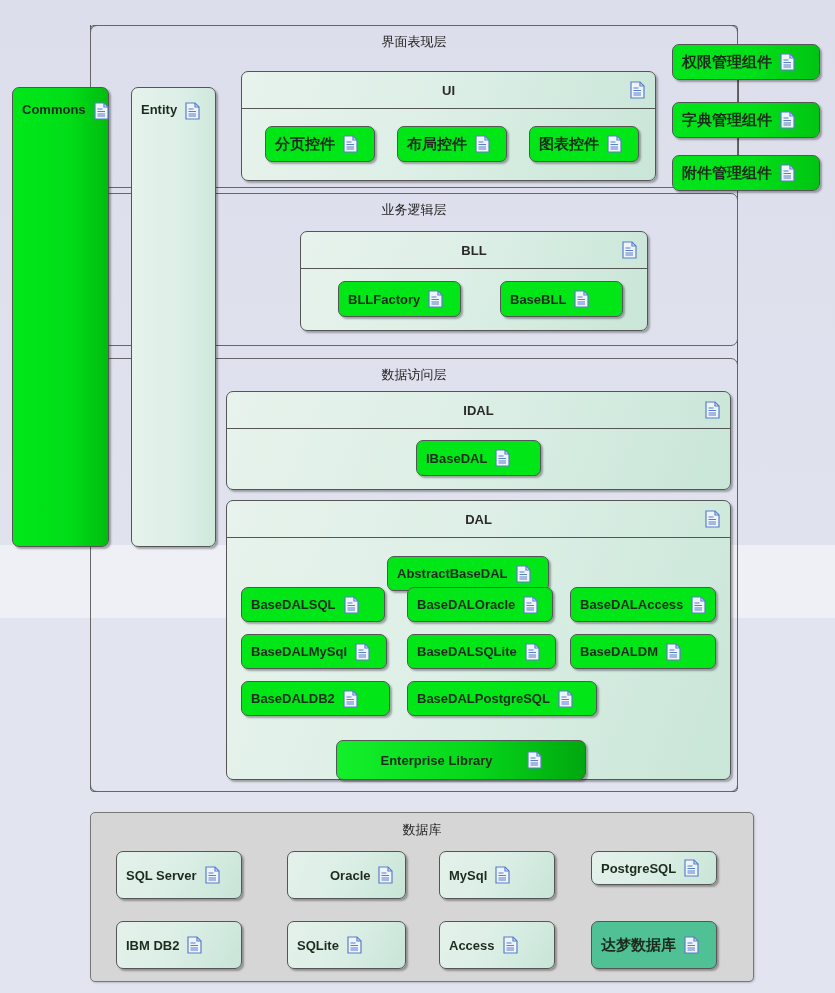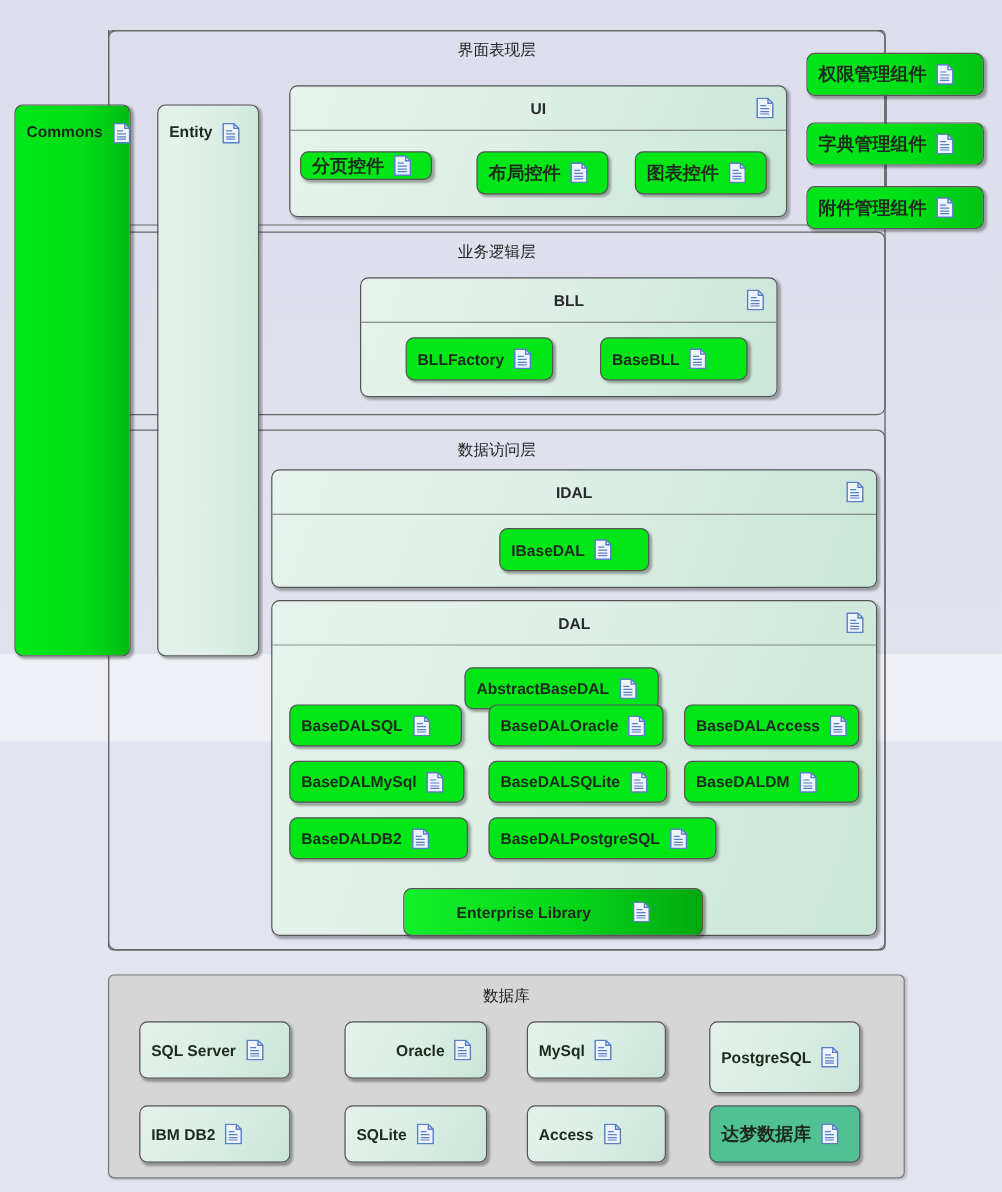--- a/index.html
+++ b/index.html
@@ -153,21 +153,21 @@
       <span>UI</span>
       <span class="doc">
         <svg width="15" height="18" viewBox="0 0 15 18">
             <path d="M1 1h9l4 4v12H1z" fill="#eef4fb" stroke="#5b7fc7" stroke-width="1.2"></path>
             <path d="M10 1v4h4" fill="none" stroke="#5b7fc7" stroke-width="1.2"></path>
             <path d="M3.5 7h5M3.5 9.5h7.5M3.5 12h7.5M3.5 14h7.5" stroke="#5b7fc7" stroke-width="1"></path>
           </svg>
       </span>
     </div>
     <div class="pkg-body">
-      <div class="node fill-green-f cn" style="left:8px; top:17px; width:110px; height:24px; font-size:15px;">
+      <div class="node fill-green-f cn" style="left:23px; top:17px; width:110px; height:36px; font-size:15px;">
         <span class="lbl">分页控件</span>
         <span class="doc">
             <svg width="15" height="18" viewBox="0 0 15 18">
               <path d="M1 1h9l4 4v12H1z" fill="#eef4fb" stroke="#5b7fc7" stroke-width="1.2"></path>
               <path d="M10 1v4h4" fill="none" stroke="#5b7fc7" stroke-width="1.2"></path>
               <path d="M3.5 7h5M3.5 9.5h7.5M3.5 12h7.5M3.5 14h7.5" stroke="#5b7fc7" stroke-width="1"></path>
             </svg>
           </span>
       </div>
       <div class="node fill-green-f cn" style="left:155px; top:17px; width:110px; height:36px; font-size:15px;">
@@ -439,21 +439,21 @@
       <span class="lbl">MySql</span>
       <span class="doc">
           <svg width="15" height="18" viewBox="0 0 15 18">
             <path d="M1 1h9l4 4v12H1z" fill="#eef4fb" stroke="#5b7fc7" stroke-width="1.2"></path>
             <path d="M10 1v4h4" fill="none" stroke="#5b7fc7" stroke-width="1.2"></path>
             <path d="M3.5 7h5M3.5 9.5h7.5M3.5 12h7.5M3.5 14h7.5" stroke="#5b7fc7" stroke-width="1"></path>
           </svg>
         </span>
     </div>
 
-    <div class="node fill-pale" style="left:500px; top:38px; width:126px; height:60px;">
+    <div class="node fill-pale" style="left:500px; top:38px; width:126px; height:34px;">
       <span class="lbl">PostgreSQL</span>
       <span class="doc">
           <svg width="15" height="18" viewBox="0 0 15 18">
             <path d="M1 1h9l4 4v12H1z" fill="#eef4fb" stroke="#5b7fc7" stroke-width="1.2"></path>
             <path d="M10 1v4h4" fill="none" stroke="#5b7fc7" stroke-width="1.2"></path>
             <path d="M3.5 7h5M3.5 9.5h7.5M3.5 12h7.5M3.5 14h7.5" stroke="#5b7fc7" stroke-width="1"></path>
           </svg>
         </span>
     </div>
 

